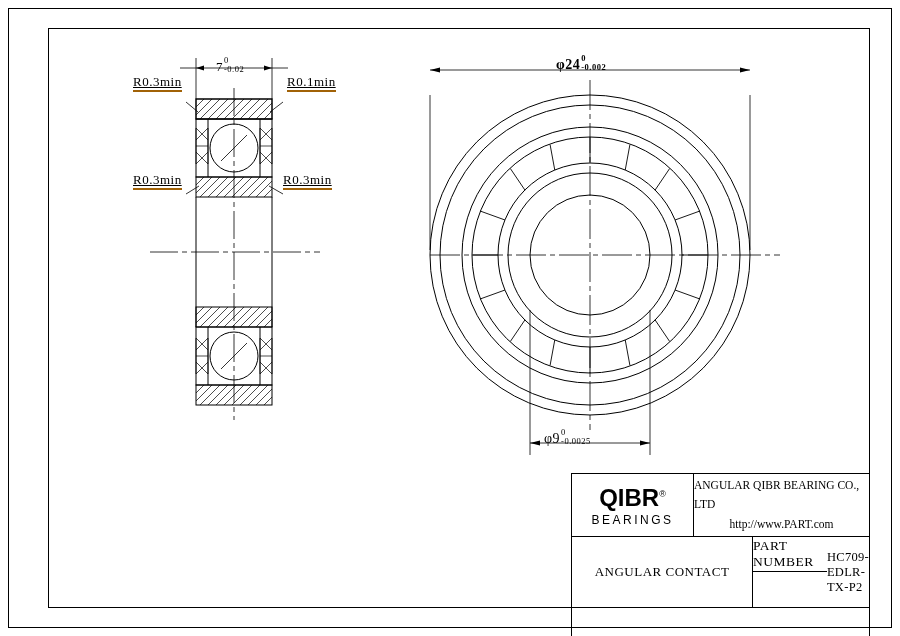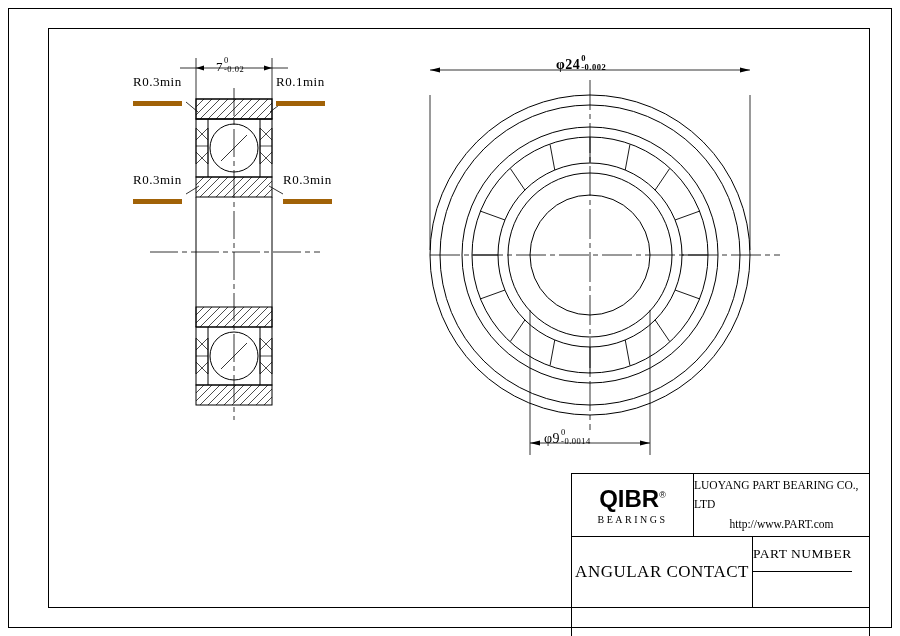--- a/index.html
+++ b/index.html
@@ -42,22 +42,23 @@
     height: 636px;
   }
   .lbl {
     position: absolute;
     font-family: "Liberation Serif", serif;
     font-size: 13px;
     letter-spacing: 0.5px;
     white-space: nowrap;
   }
   .lbl .u {
-    border-bottom: 5px solid #a16207;
-    padding-bottom: 12px;
+    border-bottom: 2px solid #a16207;
+    padding-bottom: 1px;
+    text-decoration: underline;
   }
   .tol {
     display: inline-block;
     position: relative;
     font-size: 8.5px;
     line-height: 1.05;
     vertical-align: -0.15em;
     text-align: left;
     margin-left: 1px;
   }
@@ -100,22 +101,22 @@
     letter-spacing: 0px;
     line-height: 1;
     position: relative;
   }
   .logo-reg {
     font-size: 9px;
     vertical-align: super;
     font-weight: normal;
   }
   .logo-sub {
-    font-family: Liberation Serif, serif;
-    font-size: 10px;
+    font-family: Liberation Sans, sans-serif;
+    font-size: 12px;
     letter-spacing: 2.5px;
     margin-top: 3px;
   }
   .tb-company {
     flex: 1;
     display: flex;
     flex-direction: column;
     align-items: center;
     justify-content: center;
     font-size: 11.5px;
@@ -130,21 +131,21 @@
     display: flex;
   }
   .tb-desc {
     width: 181px;
     border-right: 1px solid #000;
     box-sizing: border-box;
     display: flex;
     flex-direction: row;
     align-items: center;
     justify-content: center;
-    font-size: 17px;
+    font-size: 13px;
     line-height: 1.9;
     letter-spacing: 0.5px;
   }
   .tb-part {
     flex: 1;
     display: flex;
     flex-direction: row;
     box-sizing: border-box;
   }
   .tb-part-hd {
@@ -395,52 +396,53 @@
     </g>
   </svg>
 
   <div class="lbl" style="left:216px; top:56px;">
     <span>7</span><span class="tol"><span class="up">0</span><span class="dn">-0.02</span></span>
   </div>
 
   <div class="lbl" style="left:133px; top:74px;">
     <span class="u">R0.3min</span>
   </div>
-  <div class="lbl" style="left:276px; top:74px;">
+  <div class="lbl" style="left:287px; top:74px;">
     <span class="u">R0.1min</span>
   </div>
   <div class="lbl" style="left:133px; top:172px;">
     <span class="u">R0.3min</span>
   </div>
   <div class="lbl" style="left:283px; top:172px;">
     <span class="u">R0.3min</span>
   </div>
 
   <div class="lbl" style="left:556px; top:54px; font-size:14px;font-weight:bold;">
     <span>φ24</span><span class="tol"><span class="up">0</span><span class="dn">-0.002</span></span>
   </div>
 
   <div class="lbl" style="left:544px; top:428px; font-size:14px;">
-    <span>φ9</span><span class="tol"><span class="up">0</span><span class="dn">-0.0014</span></span>
+    <span>φ9</span><span class="tol"><span class="up">0</span><span class="dn">-0.0025</span></span>
   </div>
 
   <div class="titleblock">
     <div class="tb-row1">
       <div class="tb-logo">
         <div class="logo-main"><span>QIBR</span><span class="logo-reg">®</span></div>
         <div class="logo-sub">BEARINGS</div>
       </div>
       <div class="tb-company">
-        <div>LUOYANG PART BEARING CO., LTD</div>
+        <div>ANGULAR QIBR BEARING CO., LTD</div>
         <div>http://www.PART.com</div>
       </div>
     </div>
     <div class="tb-row2">
       <div class="tb-desc">
         <div>ANGULAR CONTACT</div>
       </div>
       <div class="tb-part">
         <div class="tb-part-hd">PART NUMBER</div>
+        <div class="tb-part-val">HC709-EDLR-TX-P2</div>
       </div>
     </div>
   </div>
 
 </div>
 
 </body></html>

